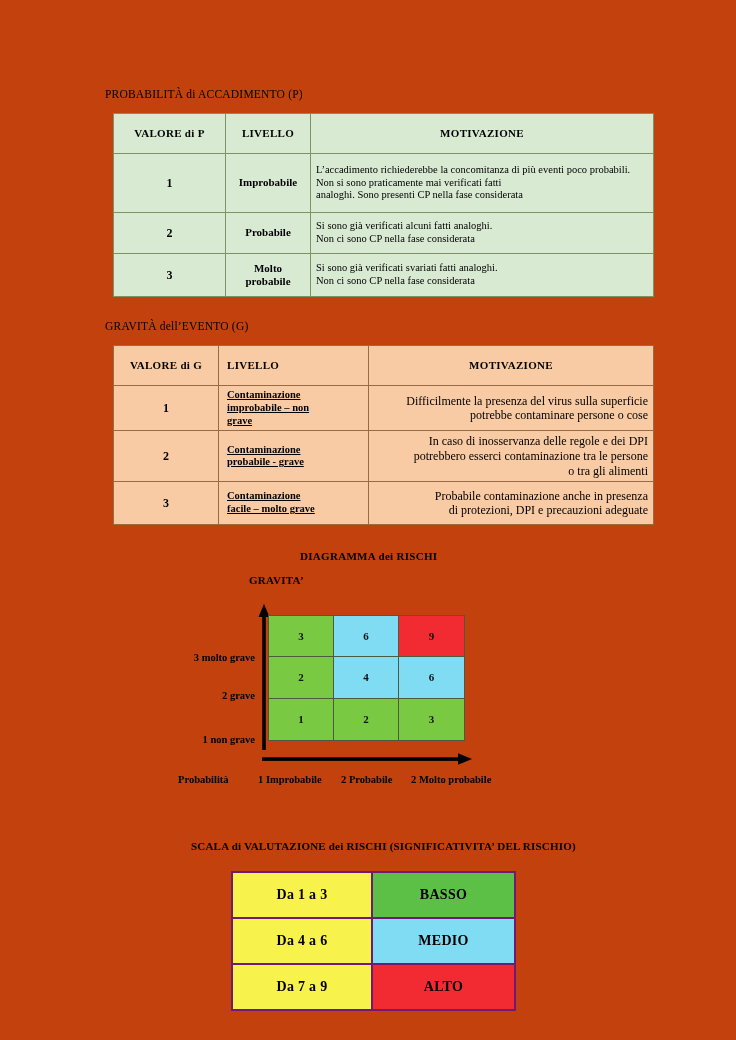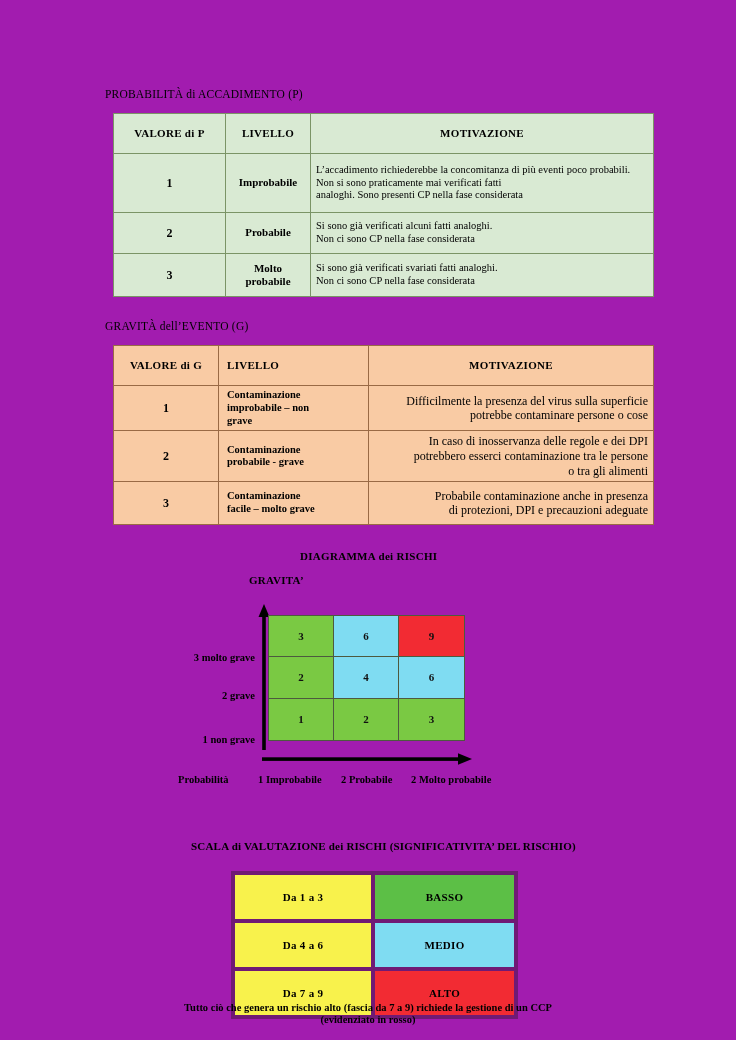--- a/index.html
+++ b/index.html
@@ -13,21 +13,21 @@
     position: relative;
     font-family: "Liberation Serif", serif;
     color: #000000;
     overflow: hidden;
   }
   .page {
     position: absolute;
     left: 0; top: 0;
     width: 736px;
     height: 1040px;
-    background: #a21caf;
+    background: #c2410c;
   }
 
   
   .caption {
     position: absolute;
     font-family: "Liberation Serif", serif;
     font-size: 11.5px;
     font-weight: normal;
     letter-spacing: 0.2px;
     white-space: nowrap;
@@ -55,21 +55,21 @@
   #prob-table td.cval { text-align: center; font-weight: bold; font-size: 12px; }
   #prob-table td.clev { text-align: center; font-weight: bold; font-size: 11px; }
   #prob-table td.cmot { text-align: left; font-size: 10.5px; }
 
   
   #grav-table { left: 113px; top: 345px; width: 540px; }
   #grav-table th, #grav-table td { background: #f9cba4; border-color: #9a6a45; }
   #grav-table th { font-weight: bold; text-align: center; font-size: 11px; letter-spacing: .3px; height: 33px; }
   #grav-table th.left { text-align: left; padding-left: 8px; }
   #grav-table td.cval { text-align: center; font-weight: bold; font-size: 12px; }
-  #grav-table td.clev { text-align: left; font-weight: bold; font-size: 10.5px; padding-left: 8px; }
+  #grav-table td.clev { text-align: left; font-weight: bold; font-size: 10.5px; padding-left: 8px; text-decoration: underline; }
   #grav-table td.cmot { text-align: right; font-size: 12px; }
 
   
   #diagram-title {
     left: 300px; top: 550px;
     font-weight: bold; font-size: 11px; letter-spacing: .3px;
   }
   #gravita-axis-label {
     left: 249px; top: 574px;
     font-weight: bold; font-size: 11px; letter-spacing: .3px;
@@ -142,25 +142,25 @@
     font-weight: bold; font-size: 11px; letter-spacing: .2px;
   }
   #scale-table {
     position: absolute;
     left: 231px; top: 871px;
     width: 283px;
     border-collapse: collapse;
     table-layout: fixed;
   }
   #scale-table td {
-    border: 4px solid #701a75;
+    border: 2px solid #701a75;
     height: 42px;
     text-align: center;
     font-weight: bold;
-    font-size: 11px;
+    font-size: 14px;
     font-family: "Liberation Serif", serif;
     letter-spacing: .3px;
   }
   #footer-note {
     position: absolute;
     left: 0; top: 1002px;
     width: 736px;
     text-align: center;
     font-weight: bold;
     font-size: 10.5px;
@@ -294,18 +294,14 @@
         <td style="background:#f8f24c;">Da 4 a 6</td>
         <td style="background:#7fdcf2;">MEDIO</td>
       </tr>
       <tr>
         <td style="background:#f8f24c;">Da 7 a 9</td>
         <td style="background:#f22b33;">ALTO</td>
       </tr>
     </tbody>
   </table>
 
-  <div id="footer-note">
-    <div>Tutto ciò che genera un rischio alto (fascia da 7 a 9) richiede la gestione di un CCP</div>
-    <div>(evidenziato in rosso)</div>
-  </div>
 
 </div>
 
 </body></html>

